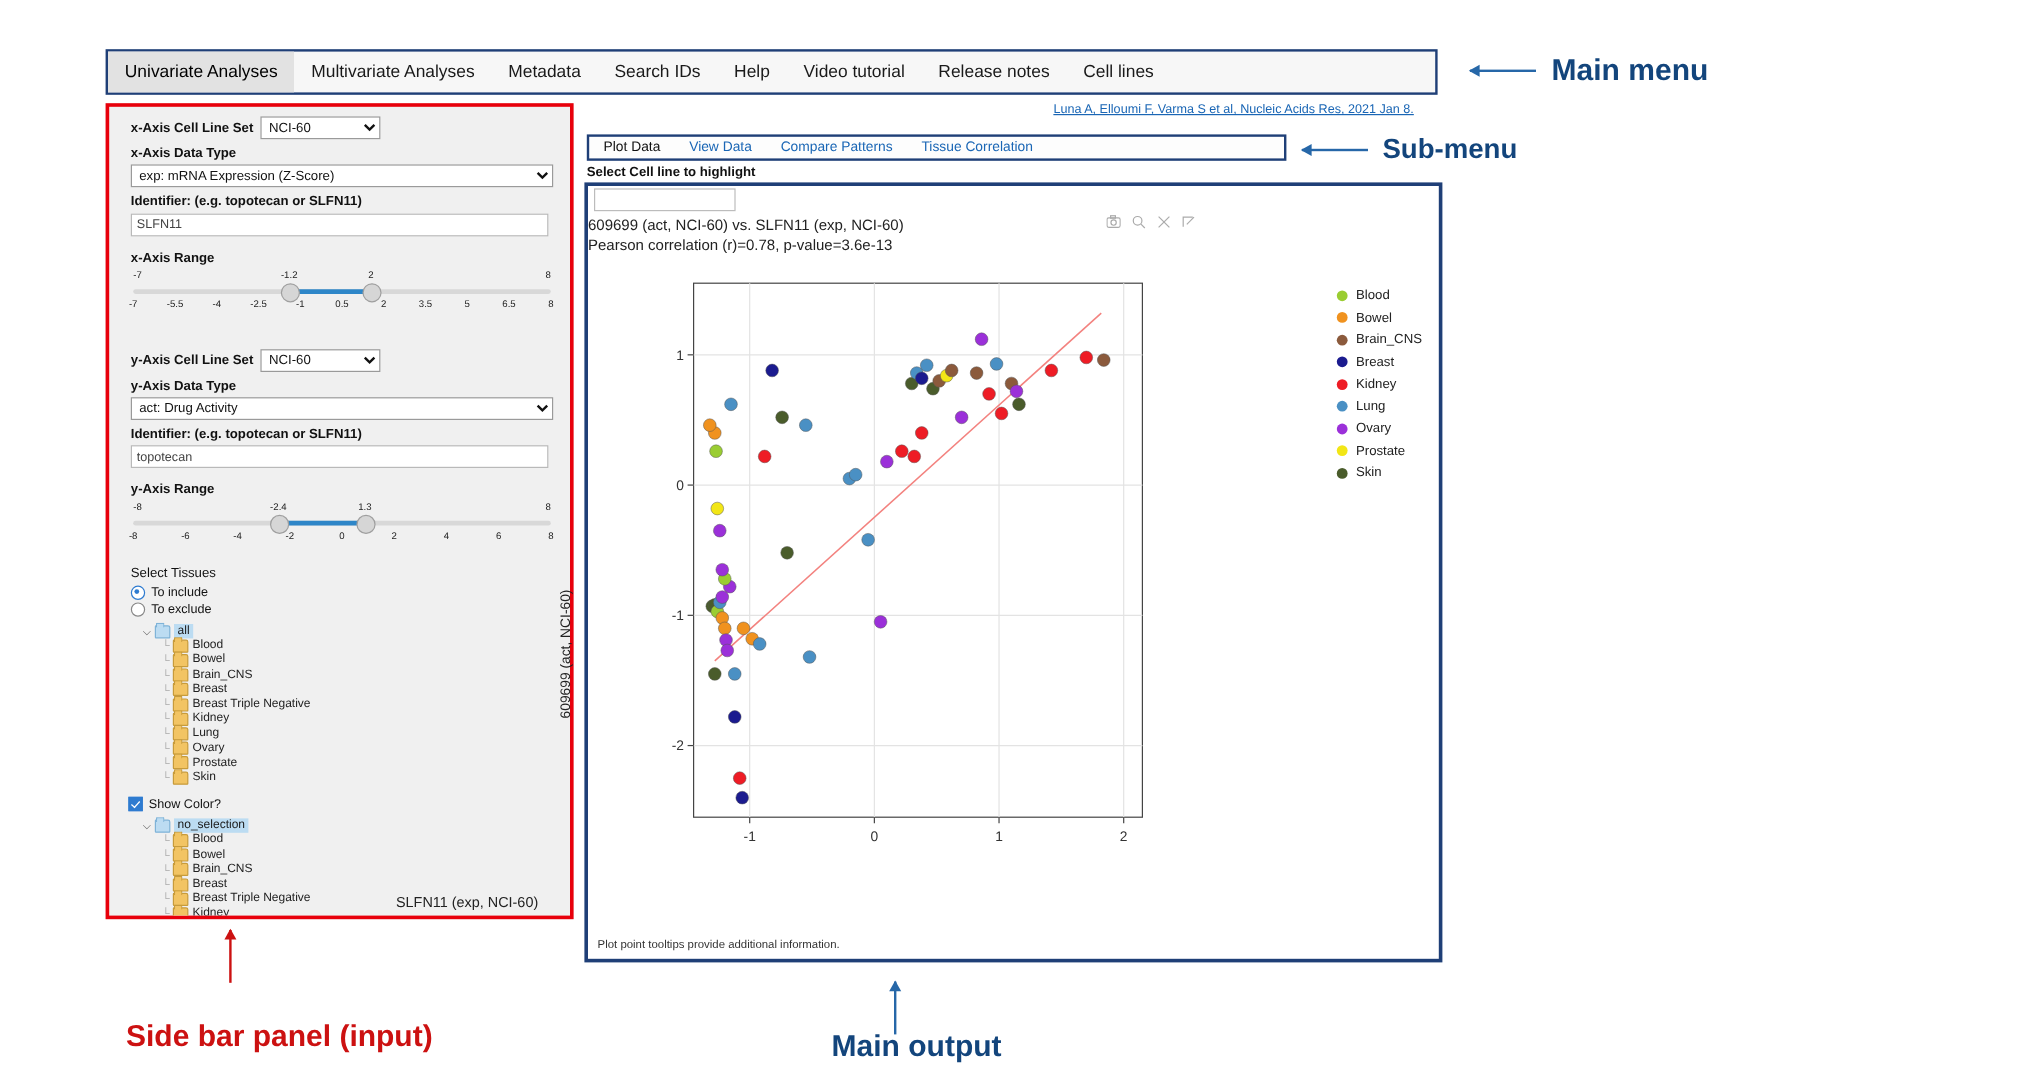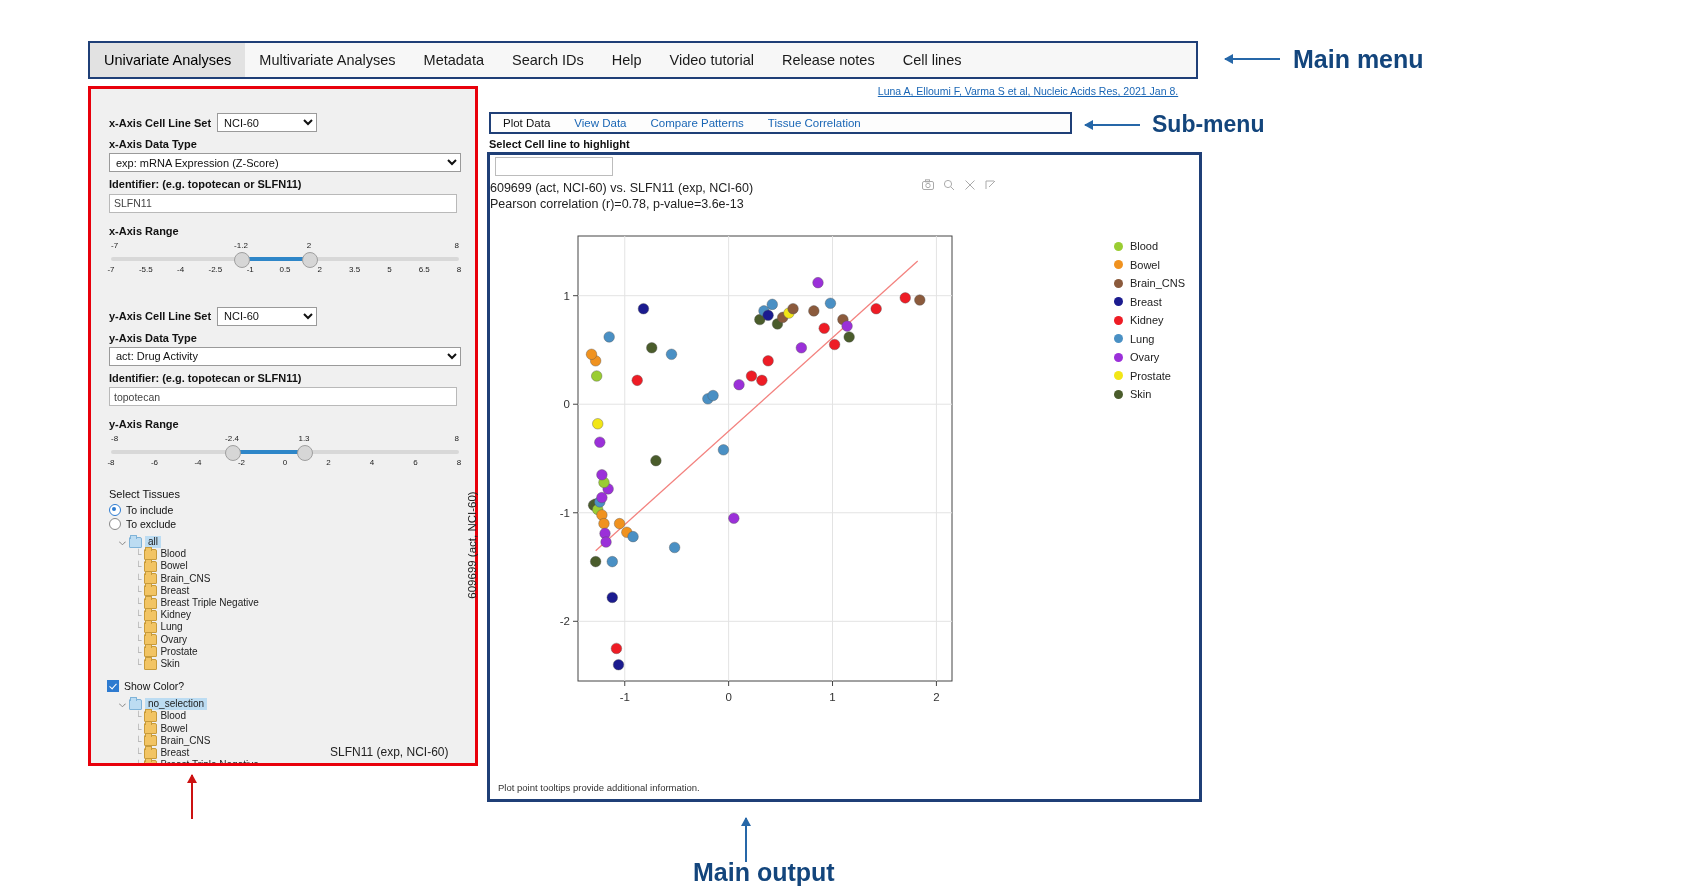--- a/index.html
+++ b/index.html
@@ -128,21 +128,21 @@
   
   #sidebar {
     position: absolute;
     left: 88px;
     top: 86px;
     width: 390px;
     height: 680px;
     border: 3px solid #e8000b;
     background: #f0f0f0;
     box-sizing: border-box;
-    padding: 24px 10px;
+    padding: 8px 10px;
     overflow: hidden;
   }
   .field-label {
     font-size: 11px;
     font-weight: bold;
     color: #111;
     margin: 0 0 3px 8px;
   }
   .inline-row {
     display: flex;
@@ -462,20 +462,21 @@
       <div class="submenu-item">Tissue Correlation</div>
     </div>
 
   <div class="arrow-h" style="left:1225px; top:58px; width:55px;"></div>
   <div class="annot-label" style="left:1293px; top:45px;">Main menu</div>
 
   <div class="arrow-h" style="left:1085px; top:124px; width:55px;"></div>
   <div class="annot-label" style="left:1152px; top:111px; font-size:23px;">Sub-menu</div>
 
   <div class="arrow-v red" style="left:191px; top:775px; height:44px;"></div>
+  <div class="annot-label red" style="left:105px; top:850px;">Side bar panel (input)</div>
 
   <div class="arrow-v" style="left:745px; top:818px; height:44px;"></div>
   <div class="annot-label" style="left:693px; top:858px;">Main output</div>
 
   <div id="sidebar">
 
     <div class="inline-row">
       <span class="field-label" style="margin:0">x-Axis Cell Line Set</span>
       <select class="sel small">
         <option>NCI-60</option>

